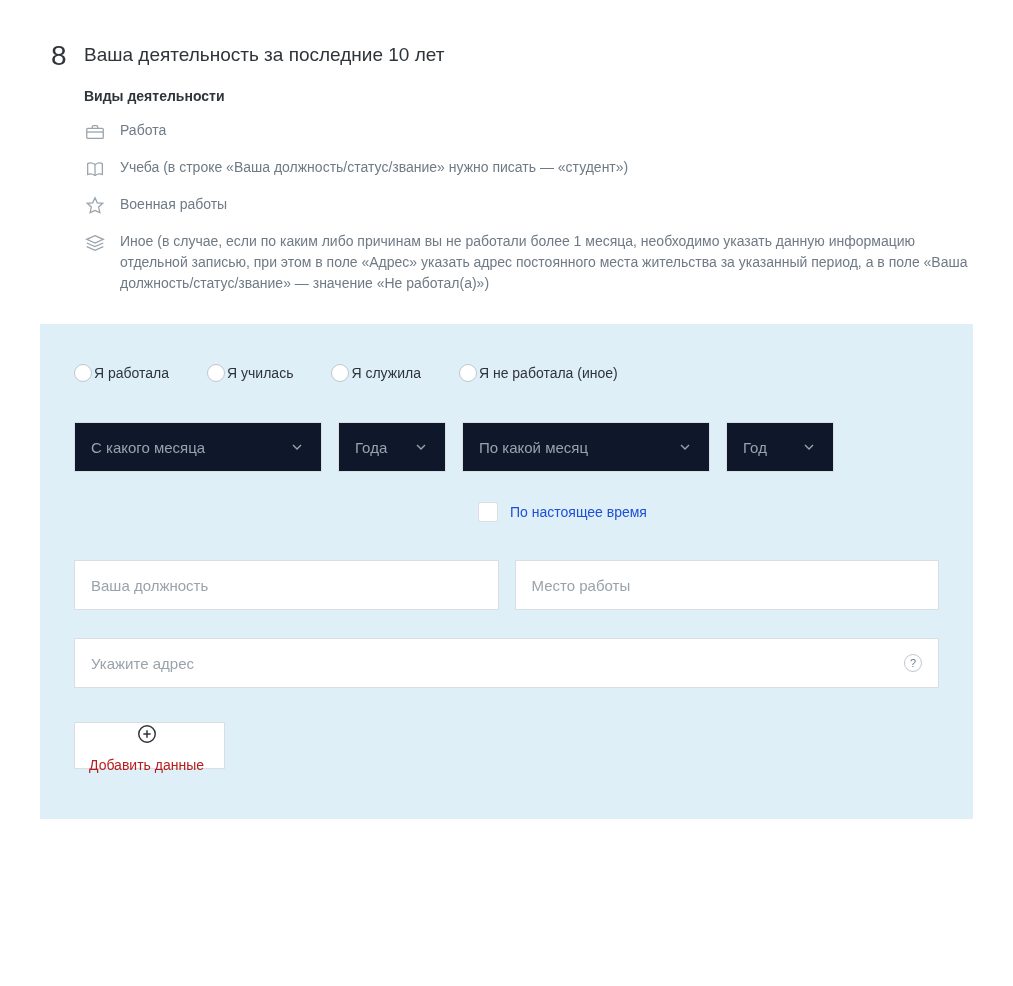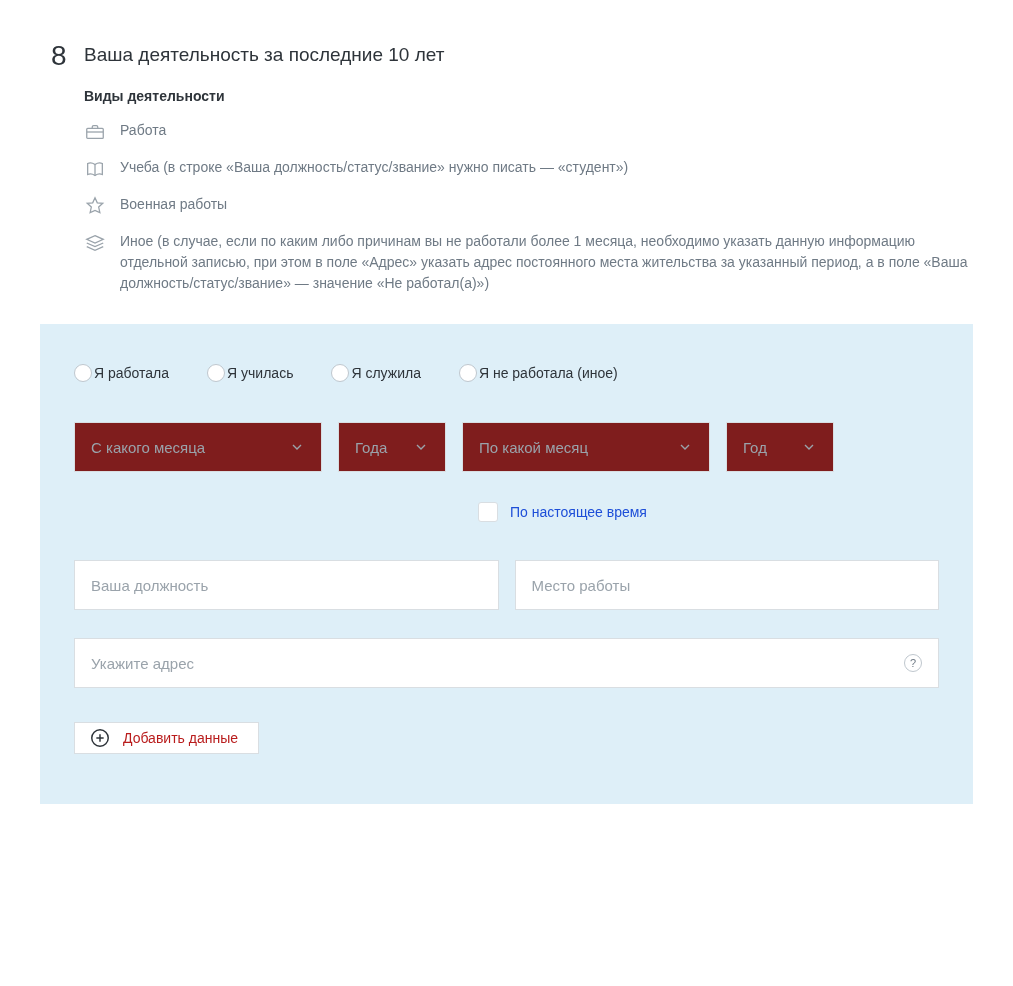--- a/index.html
+++ b/index.html
@@ -94,21 +94,21 @@
     background: #fff;
     display:inline-block;
   }
 
   .period-row {
     display: flex;
     gap: 16px;
     margin-bottom: 30px;
   }
   .select-field {
-    background: #7f1d1d;
+    background: #0f172a;
     border: 1px solid #d9dee2;
     height: 50px;
     display: flex;
     align-items: center;
     justify-content: space-between;
     padding: 0 16px;
     font-size: 15px;
     color: #9aa3ab;
     cursor: pointer;
   }
@@ -161,29 +161,30 @@
     display:flex;
     align-items:center;
     justify-content:center;
     cursor:help;
     background:#fff;
   }
 
   .add-btn {
     background:#fff;
     border:1px solid #d9dee2;
-    height:32px;
+    height:47px;
     padding:0 20px 0 14px;
     display:inline-flex;
     align-items:center;
     gap:12px;
     font-size:14px;
     color:#b91c1c;
     cursor:pointer;
     margin-top:34px;
+    flex-direction:column;
   }
   .plus-circle {
     width:22px; height:22px;
     color:#2e343a;
   }
   .plus-circle svg { width:100%; height:100%; display:block; }
 </style>
 </head>
 <body>
 

